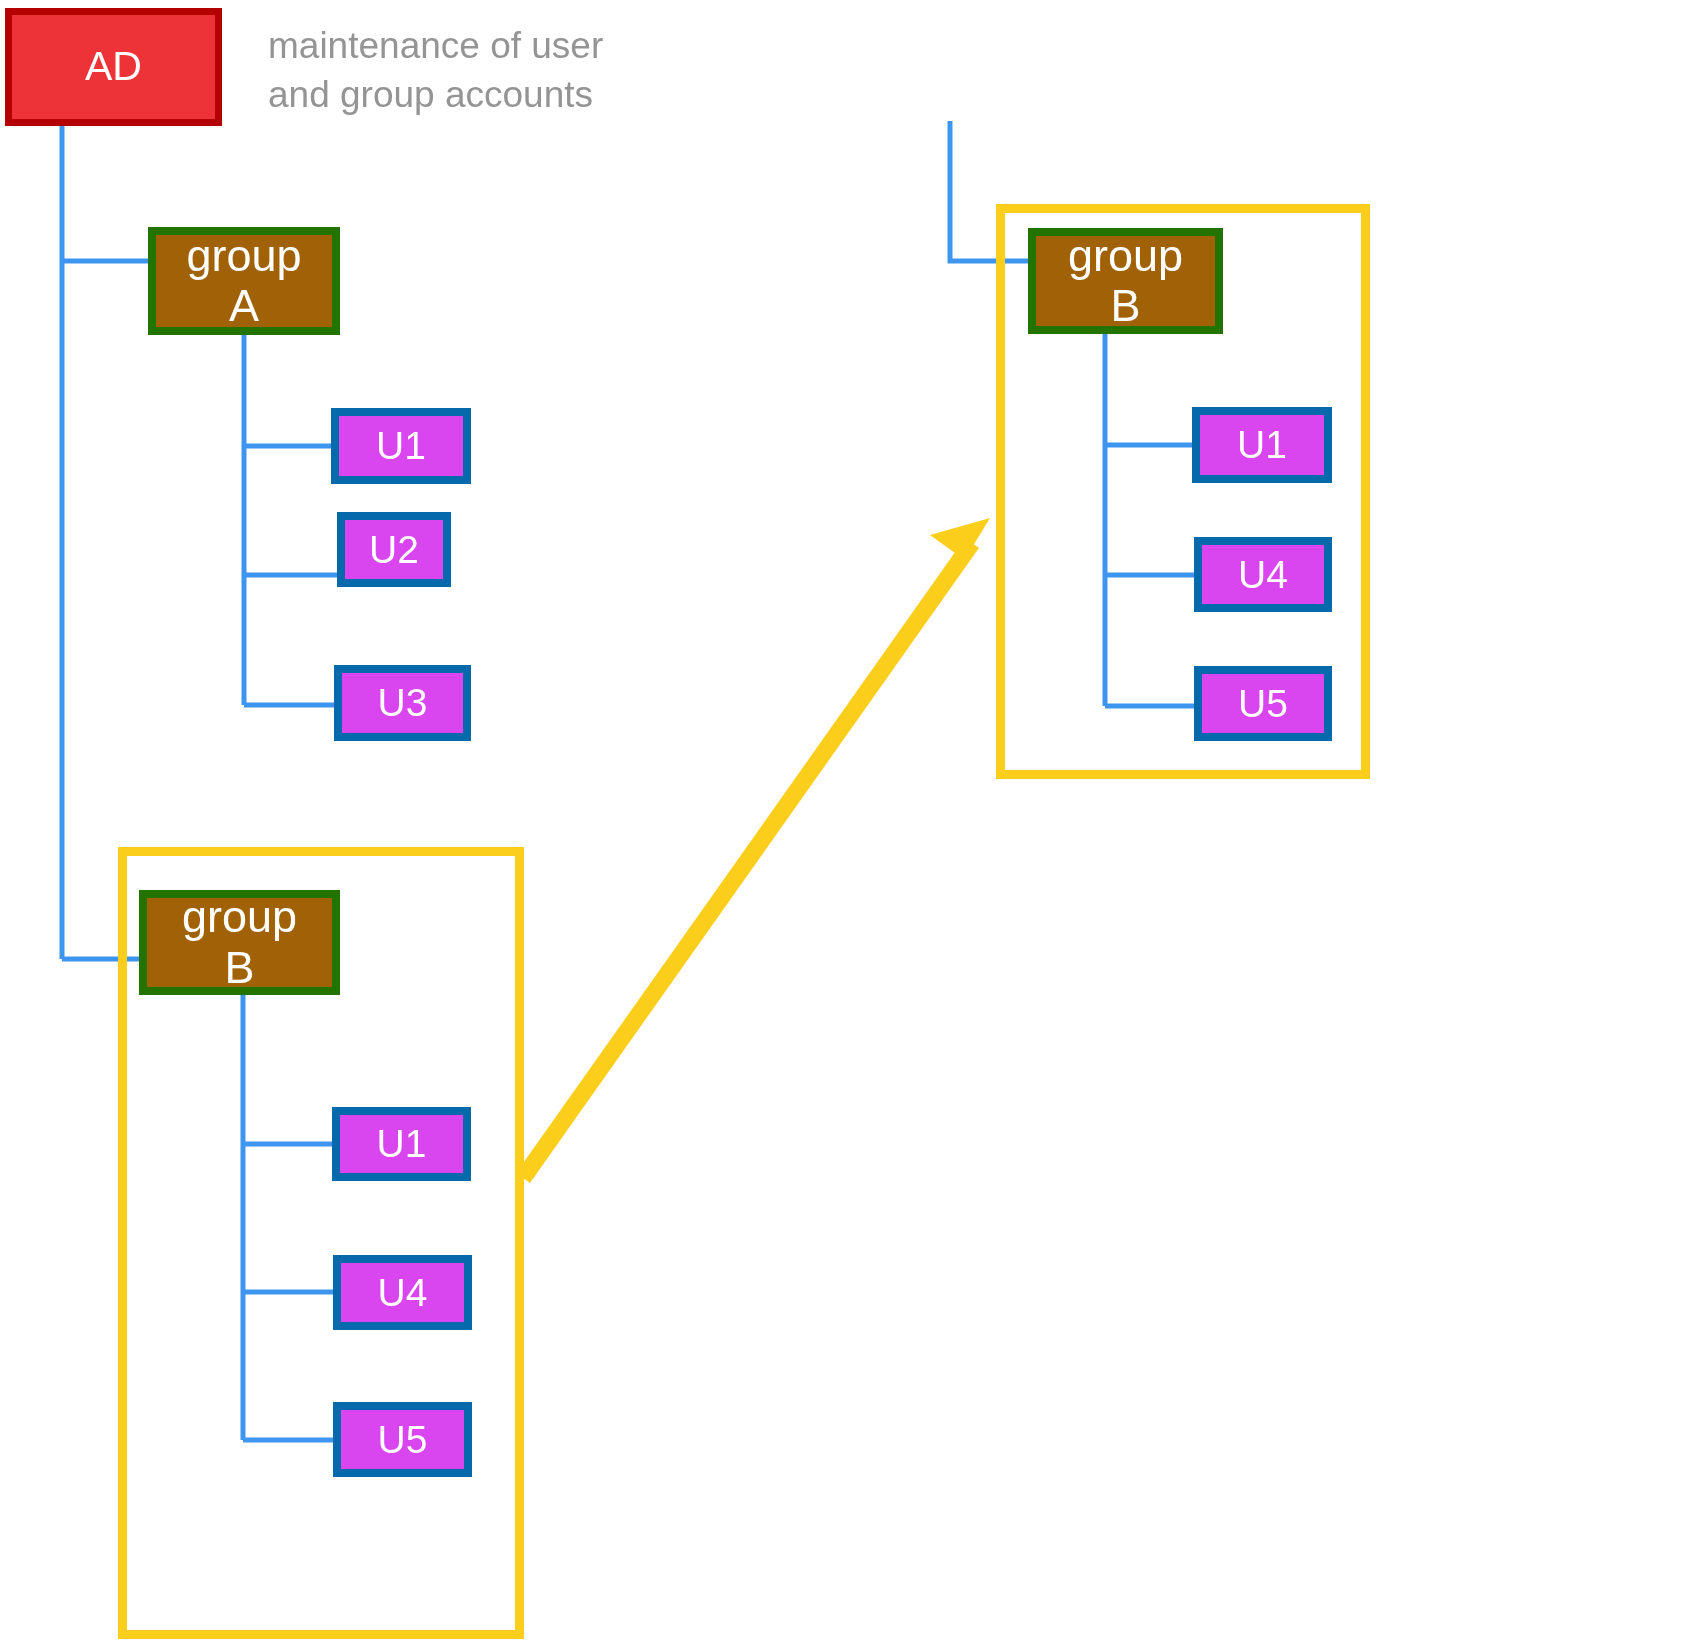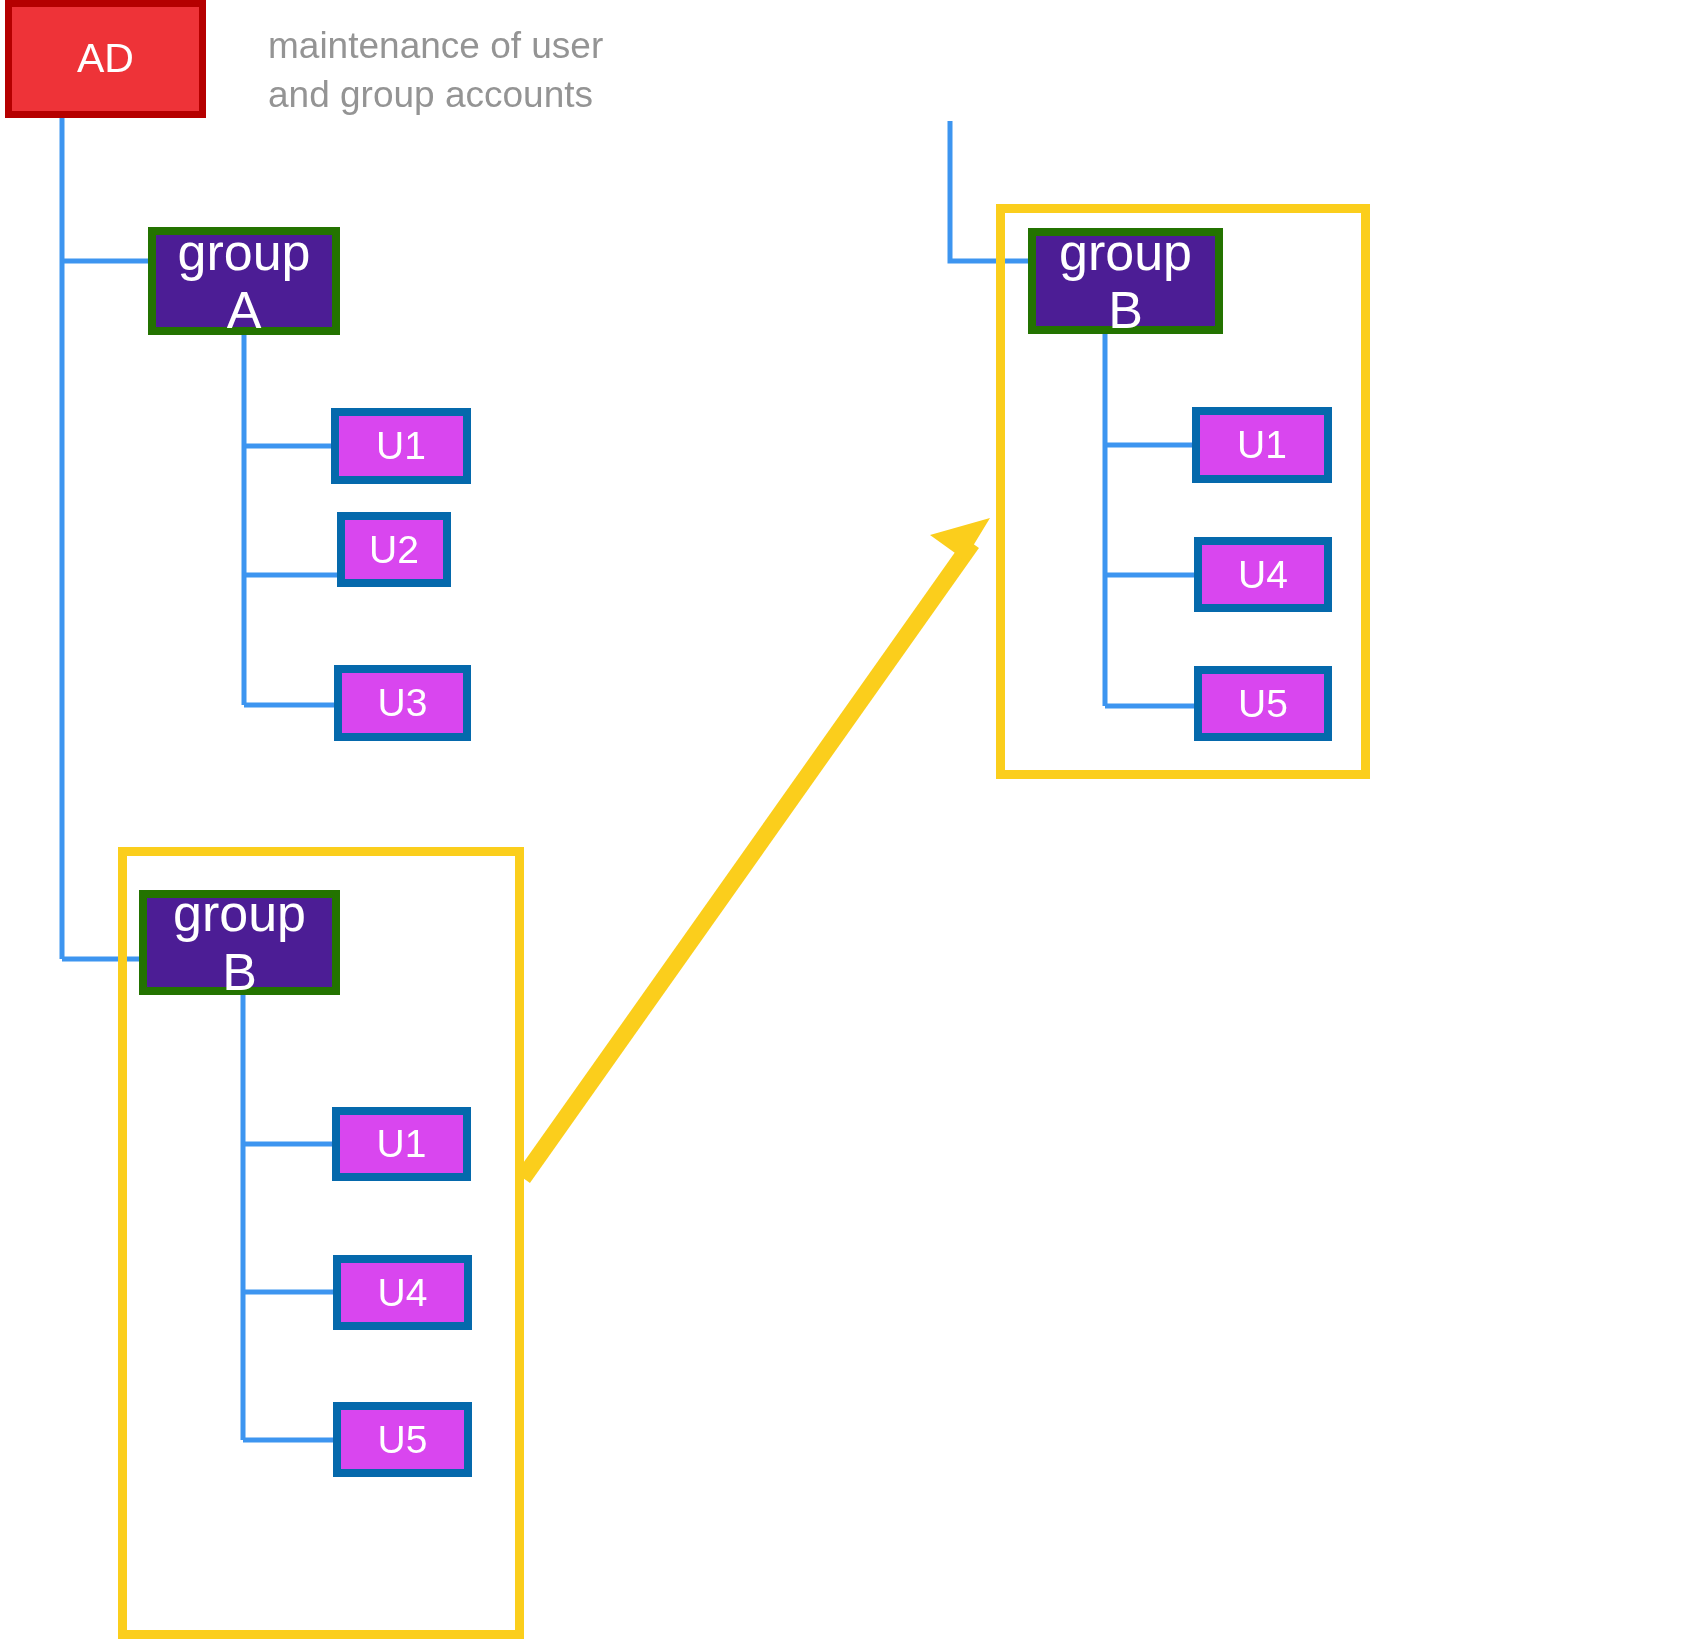--- a/index.html
+++ b/index.html
@@ -42,23 +42,23 @@
     background: #ee3338;
     border: 7px solid #b50000;
     font-size: 41px;
   }
   .node-ums {
     background: #eda100;
     border: 7px solid #bb6f00;
     font-size: 41px;
   }
   .node-group {
-    background: #4c1d95;
+    background: #a16207;
     border: 8px solid #237300;
-    font-size: 52px;
+    font-size: 45px;
   }
   .node-user {
     background: #d946ef;
     border: 8px solid #0569ac;
     font-size: 39px;
   }
   .annotation {
     position: absolute;
     color: #949494;
     font-size: 37px;
@@ -108,21 +108,21 @@
 
     <g>
       <line x1="523" y1="1178" x2="972" y2="543" stroke="#fbce1c" stroke-width="17" stroke-linecap="butt"></line>
       <polygon points="990,518 930,535 962,558 948,587" fill="#fbce1c"></polygon>
     </g>
   </svg>
 
   <div class="container-rect" style="left:118px; top:847px; width:406px; height:792px;"></div>
   <div class="container-rect" style="left:996px; top:204px; width:374px; height:575px;"></div>
 
-  <div class="node-box node-ad" style="left:5px; top:0px; width:201px; height:118px;">
+  <div class="node-box node-ad" style="left:5px; top:8px; width:217px; height:118px;">
     <span>AD</span>
   </div>
   <div class="annotation" style="left:268px; top:22px; width:420px;">maintenance of user
 and group accounts</div>
 
 
   <div class="node-box node-group" style="left:148px; top:227px; width:192px; height:108px;">
     <span>group
 A</span>
   </div>

